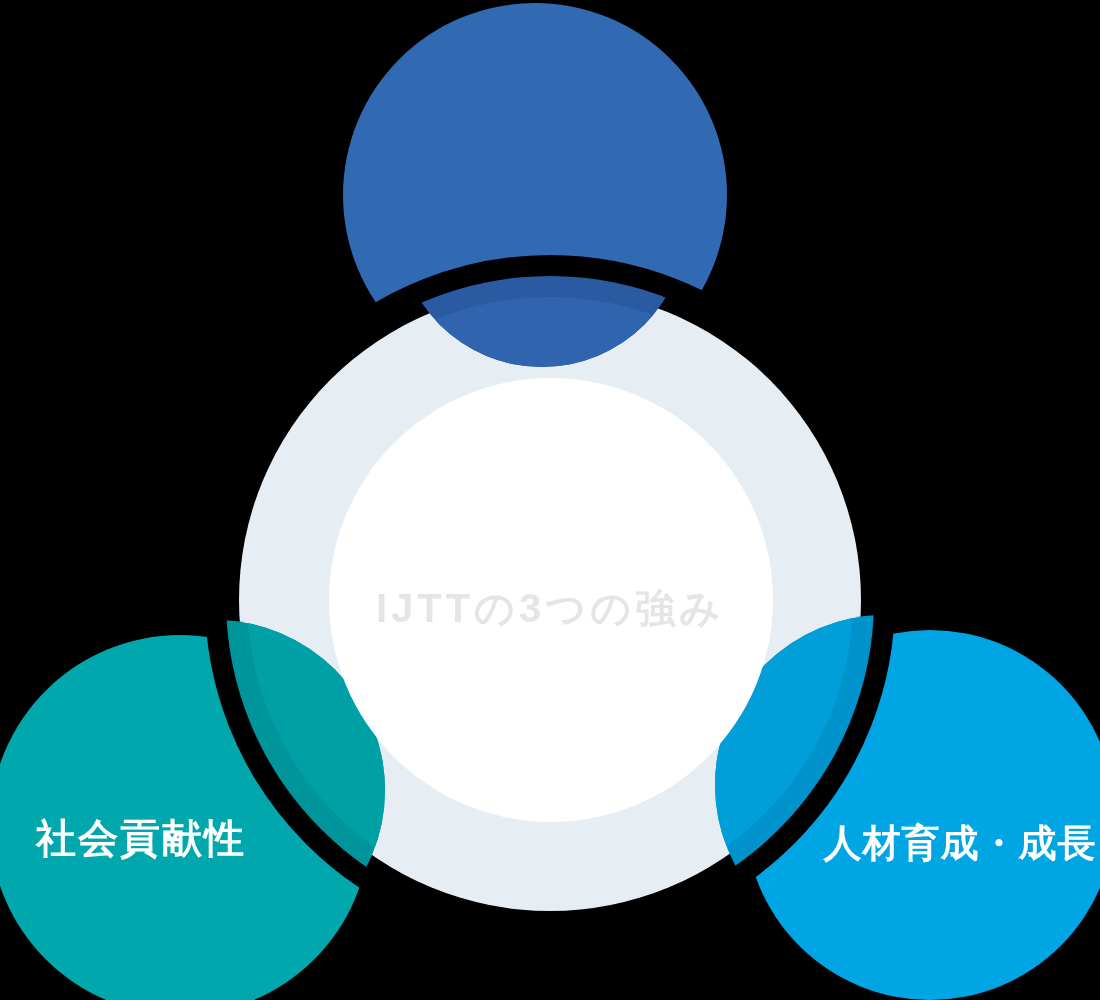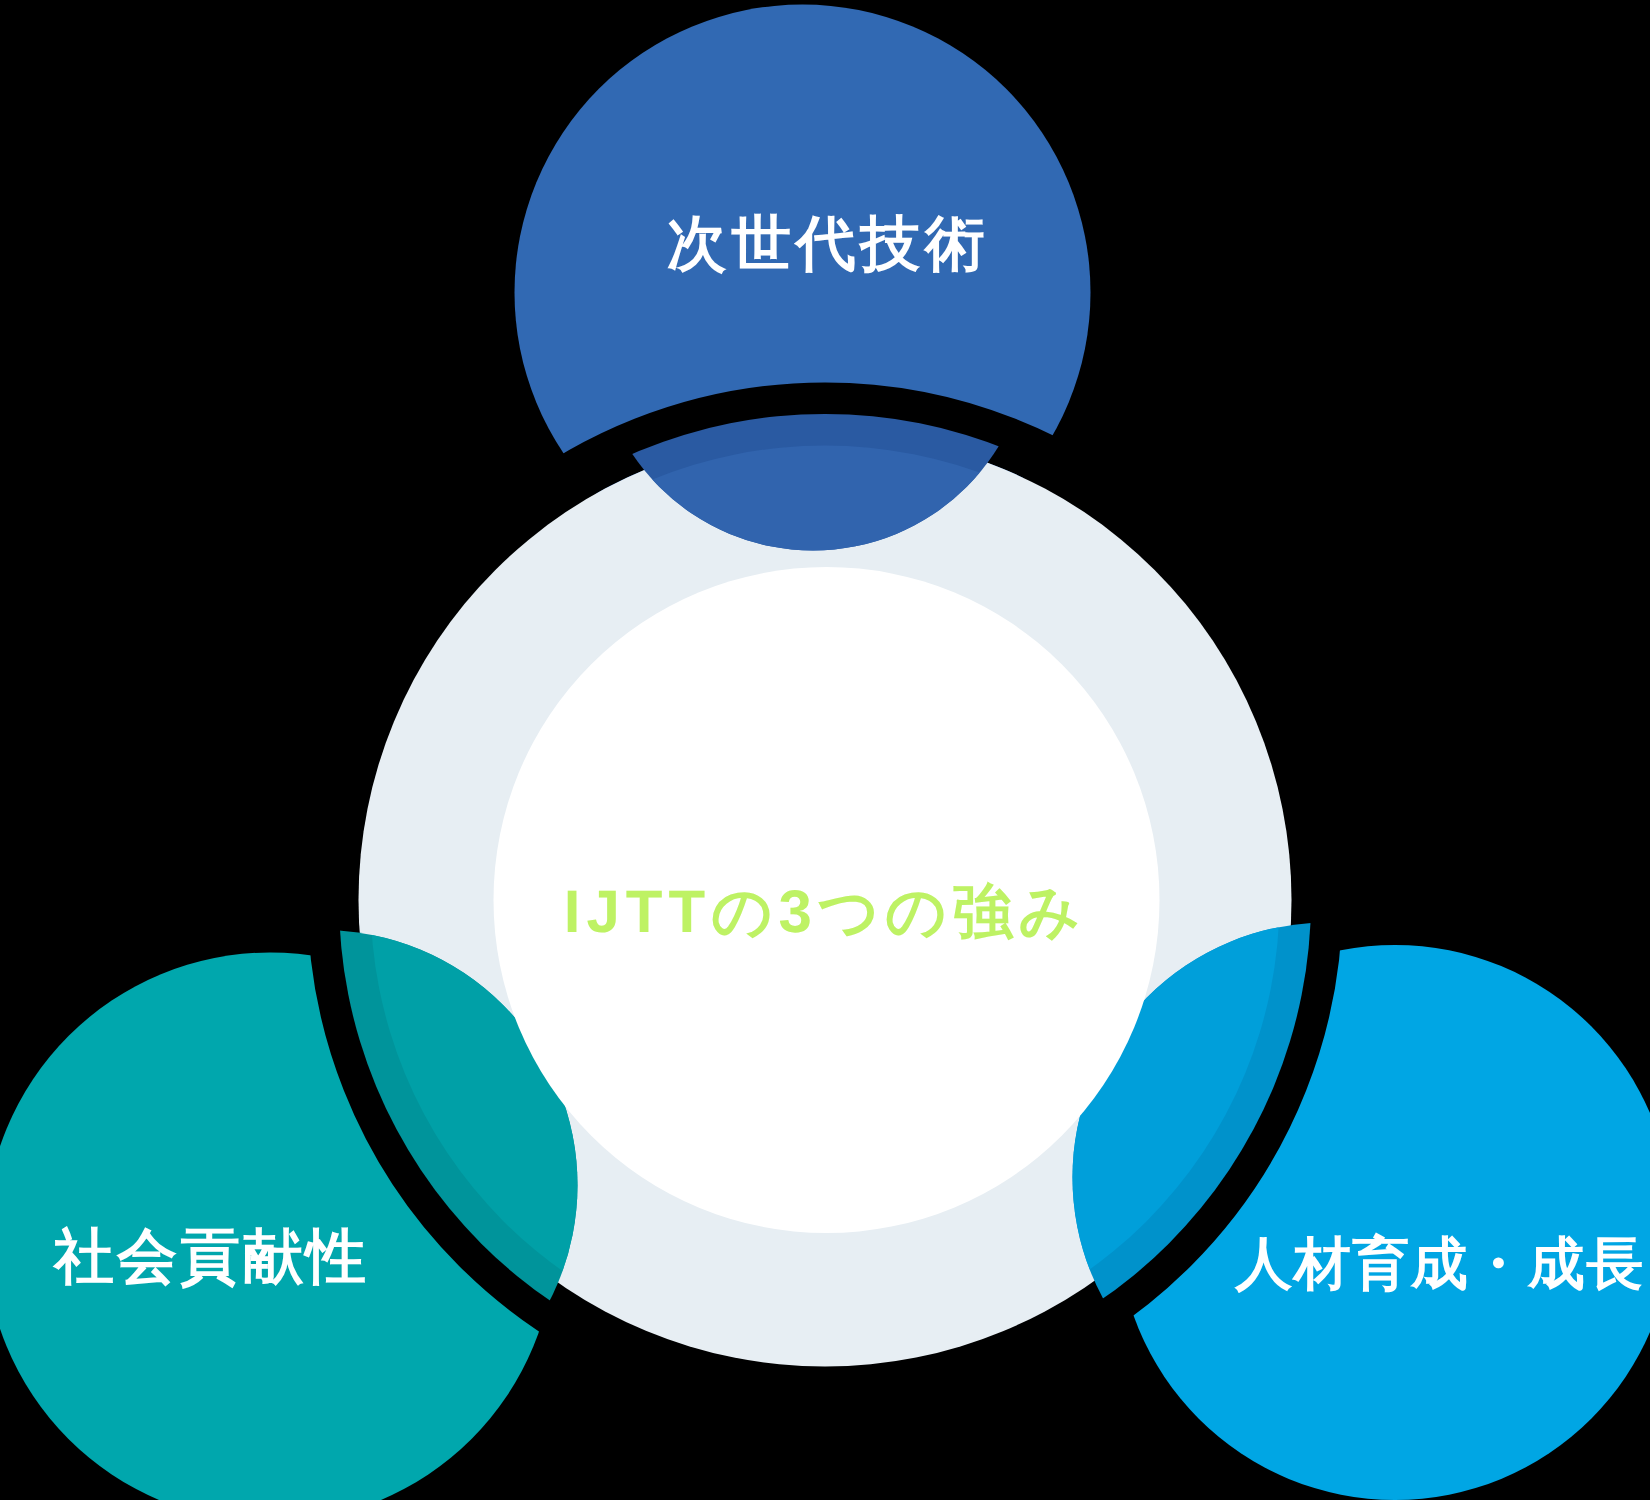--- a/index.html
+++ b/index.html
@@ -79,19 +79,18 @@
   </div>
 
   <div class="clipwrap wrap-med">
     <div class="circle pm-top" style="background-color: rgb(49, 100, 174);"></div>
     <div class="circle pm-left" style="background-color: rgb(0, 160, 167);"></div>
     <div class="circle pm-right" style="background-color: rgb(0, 159, 218);"></div>
   </div>
 
   <div class="circle core" style="background-color: rgb(255, 255, 255);"></div>
 
-  <div class="title" style="color: #bef264;">IJTTの3つの強み</div>
+  <div class="title" style="color: #e5e5e5;">IJTTの3つの強み</div>
 
-  <div class="label label-top" style="color: rgb(255, 255, 255);">次世代技術</div>
   <div class="label label-left" style="color: rgb(255, 255, 255);">社会貢献性</div>
   <div class="label label-right" style="color: rgb(255, 255, 255);">人材育成・成長</div>
 
 </div>
 
 </body></html>

